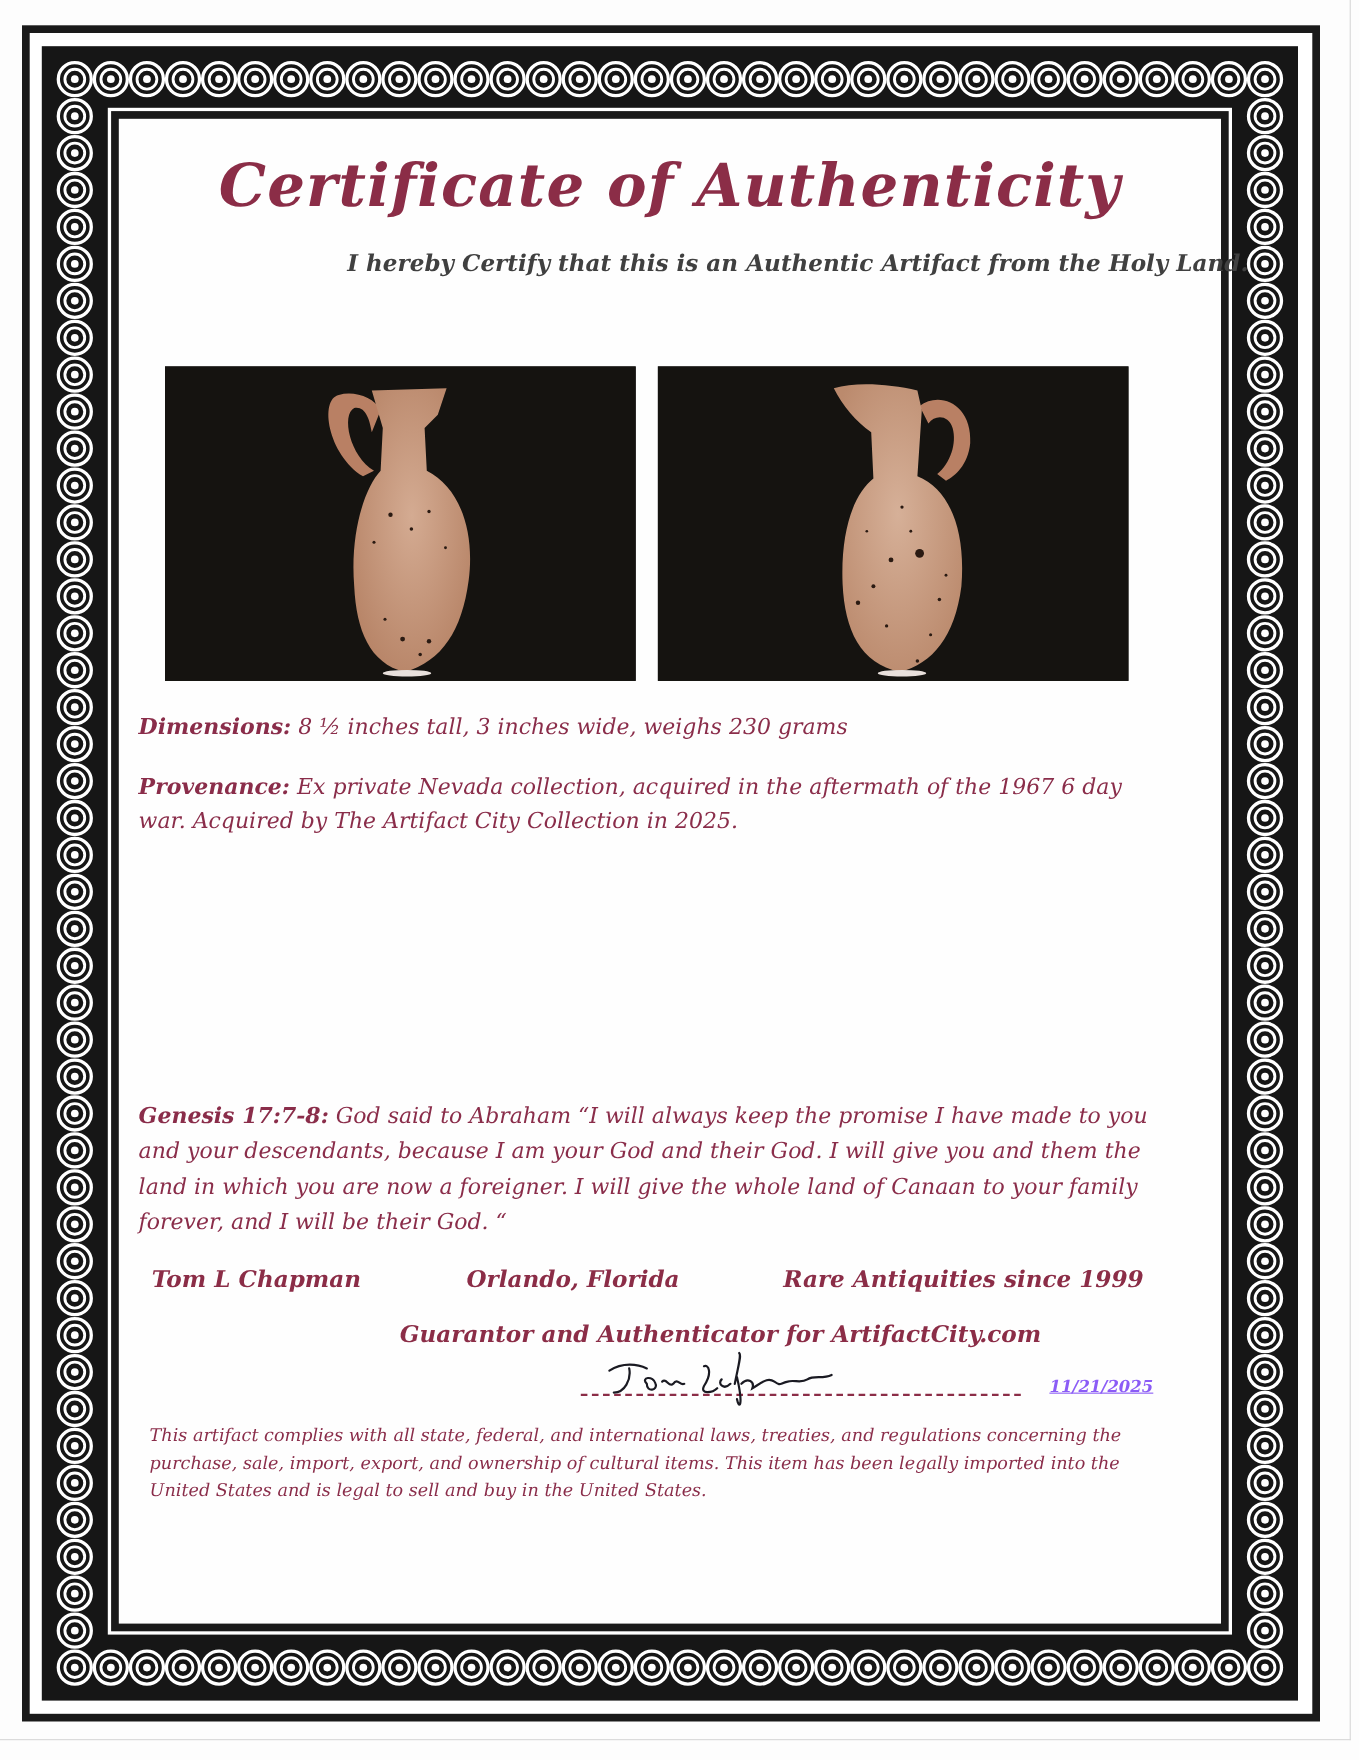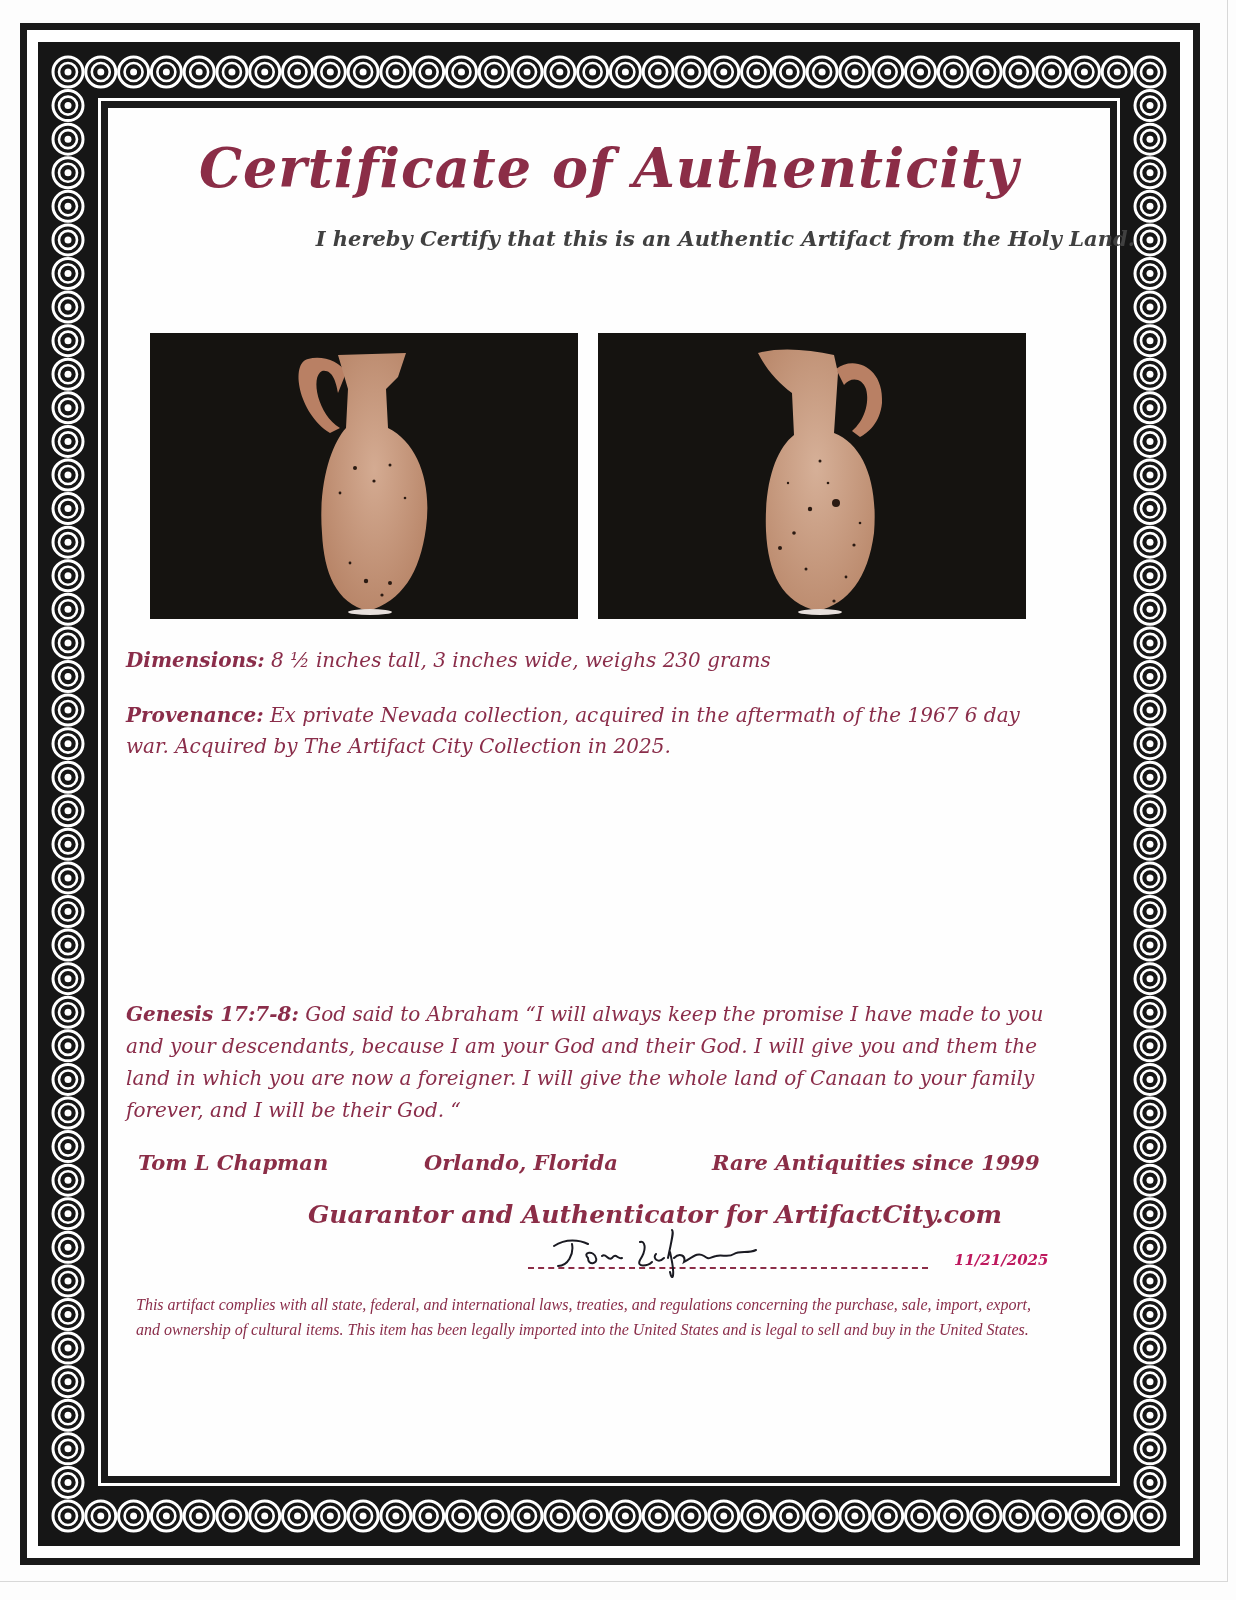--- a/index.html
+++ b/index.html
@@ -43,32 +43,32 @@
     position: absolute; left: 18px; width: 940px; font-style: italic; color: #8a2d4a;
     font-size: 20px; line-height: 31px;
   }
   .sec b { font-weight: bold; }
   .mn { font-size: 21px; line-height: 34px; }
   .row3 {
     position: absolute; top: 1042px; font-size: 21px; font-style: italic; font-weight: bold; color: #8b2d47;
   }
   .guarantor {
     position: absolute; left: 0; top: 1092px; width: 1094px; text-align: center;
-    font-size: 25px; font-style: italic; font-weight: bold; color: #8b2d47;
+    font-size: 21px; font-style: italic; font-weight: bold; color: #8b2d47;
   }
   .sigline {
     position: absolute; left: 420px; top: 1159px; width: 400px; border-top: 2px dashed #8b2d47;
   }
   .signature { position: absolute; left: 440px; top: 1120px; }
   .date {
-    position: absolute; left: 846px; top: 1143px; font-size: 15px; font-style: italic; font-weight: bold; color: #be185d;
+    position: absolute; left: 846px; top: 1143px; font-size: 15px; font-style: italic; font-weight: bold; color: #8b5cf6; text-decoration: underline;
   }
   .legal {
     position: absolute; left: 28px; top: 1184px; width: 920px; font-size: 16px; line-height: 25px;
-    font-style: italic; color: #8a2d4a; font-family: Liberation Serif, serif;
+    font-style: italic; color: #8a2d4a;
   }
 </style>
 </head>
 <body>
 
 <div class="page-edge"></div>
 <div class="page-edge-b"></div>
 
 <div class="outer-frame"></div>
 

